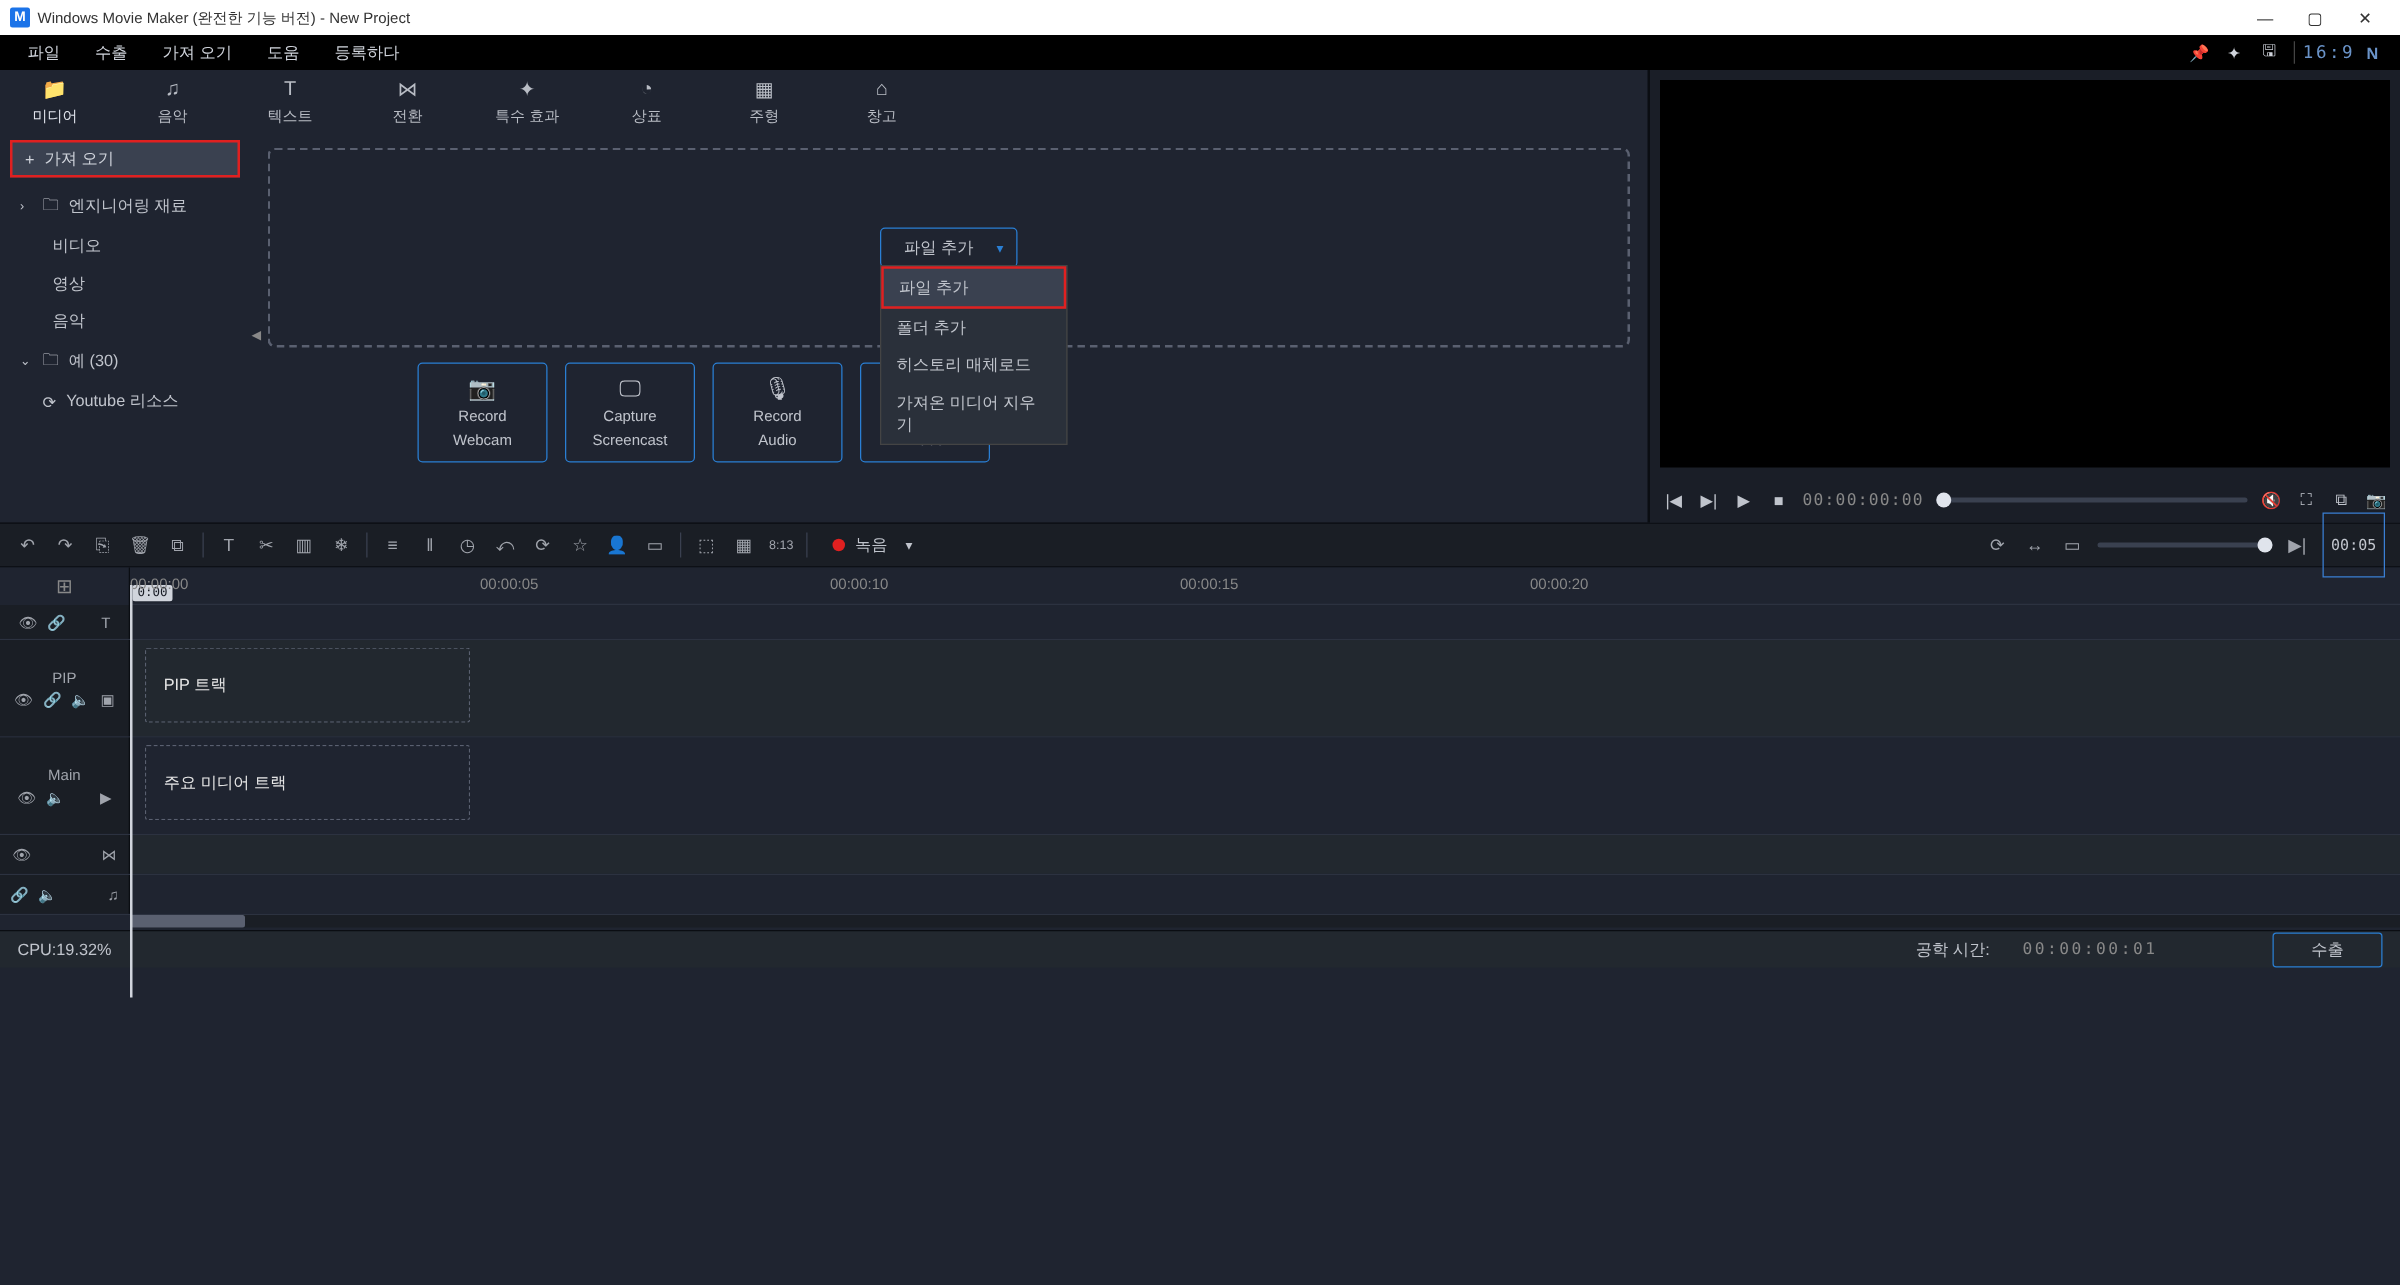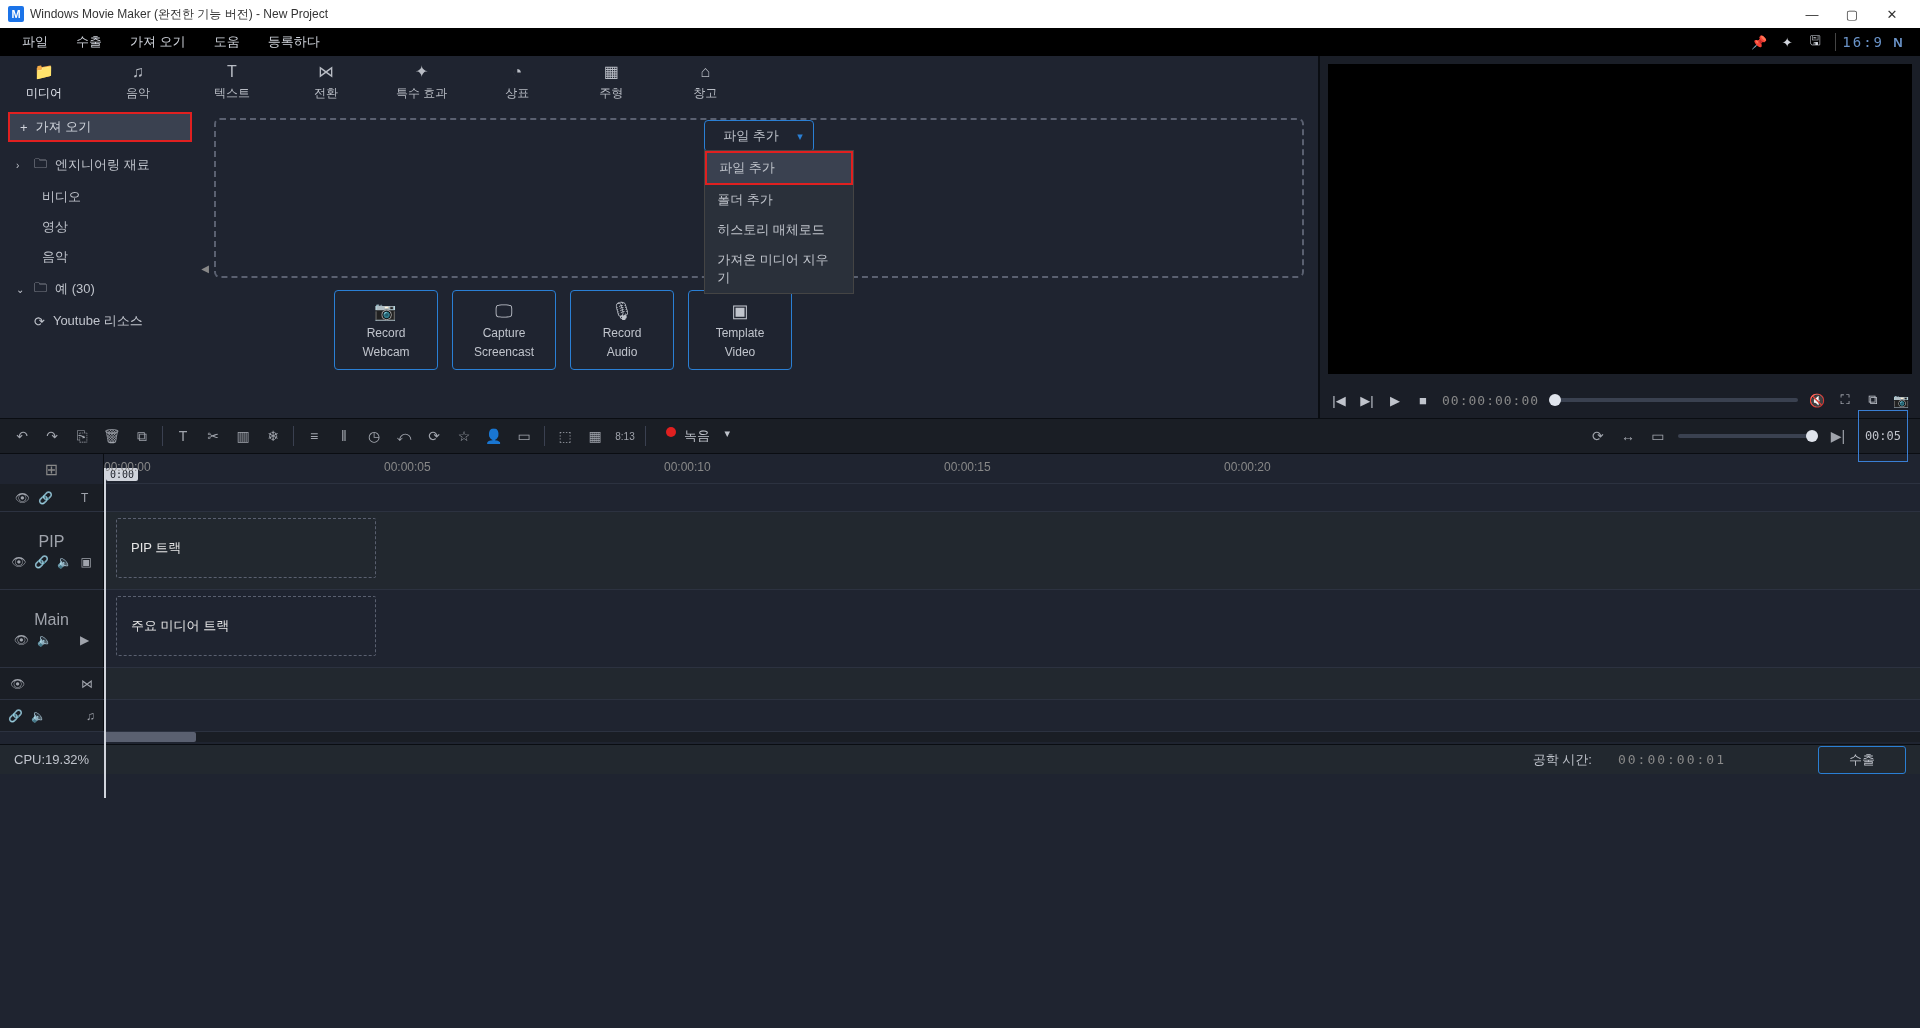--- a/index.html
+++ b/index.html
@@ -33,21 +33,21 @@
 
 .media-section { flex: 1; display: flex; }
 .sidebar { width: 200px; padding: 4px 8px 8px 8px; position: relative; }
 .import-btn { border: 2px solid #e02020; background: #3a4150; color: #d0d4dc; height: 30px; display: flex; align-items: center; padding: 0 10px; gap: 8px; cursor: pointer; font-size: 13px; margin-bottom: 6px; }
 .tree-item { display: flex; align-items: center; padding: 6px 8px; gap: 8px; cursor: pointer; font-size: 13px; color: #c0c4cc; }
 .tree-item .chev { width: 10px; font-size: 10px; }
 .tree-item.indent { padding-left: 34px; }
 .collapse-handle { position: absolute; right: -10px; top: 150px; width: 10px; height: 20px; display: flex; align-items: center; justify-content: center; color: #888; cursor: pointer; font-size: 10px; }
 
 .media-main { flex: 1; padding: 10px 14px; position: relative; }
-.dropzone { border: 2px dashed #5a6070; border-radius: 6px; height: 160px; display: flex; align-items: flex-start; justify-content: center; position: relative; }
+.dropzone { border: 2px dashed #5a6070; border-radius: 6px; height: 160px; display: flex; align-items: center; justify-content: center; position: relative; }
 .add-file-wrap { position: relative; }
 .add-file-btn { border: 1px solid #2a7fd4; border-radius: 4px; padding: 6px 34px 6px 18px; background: #1f2430; color: #c0c4cc; display: flex; align-items: center; gap: 6px; cursor: pointer; position: relative; font-size: 13px; }
 .add-file-btn::after { content: "▾"; position: absolute; right: 10px; color: #2a7fd4; font-size: 11px; }
 .dropdown { position: absolute; top: 30px; left: 0; width: 150px; background: #2a303a; border: 1px solid #444; z-index: 10; }
 .dropdown .dd-item { padding: 6px 12px; cursor: pointer; font-size: 13px; color: #c0c4cc; }
 .dropdown .dd-item.hl { border: 2px solid #e02020; background: #3a4150; }
 
 .record-row { display: flex; gap: 14px; margin-top: 12px; padding-left: 120px; }
 .record-card { border: 1px solid #2a7fd4; border-radius: 4px; width: 104px; height: 80px; display: flex; flex-direction: column; align-items: center; justify-content: center; gap: 4px; cursor: pointer; color: #c0c4cc; font-size: 12px; text-align: center; line-height: 1.2; }
 .record-card .ricon2 { font-size: 18px; }
@@ -57,21 +57,21 @@
 .preview-ctrl { height: 36px; display: flex; align-items: center; padding: 0 10px; gap: 10px; }
 .pbtn { cursor: pointer; color: #c0c4cc; display: flex; align-items: center; justify-content: center; width: 18px; }
 .timecode { font-family: monospace; color: #888; letter-spacing: 1px; font-size: 13px; }
 .prog-track { flex: 1; height: 4px; background: #3a4150; border-radius: 2px; position: relative; }
 .prog-thumb { position: absolute; left: 0; top: -4px; width: 12px; height: 12px; border-radius: 50%; background: #e0e4ec; }
 
 
 .toolbar { height: 36px; background: #1a1e25; border-top: 1px solid #0a0d12; border-bottom: 1px solid #0a0d12; display: flex; align-items: center; padding: 0 12px; gap: 10px; }
 .tbtn { width: 20px; height: 20px; display: flex; align-items: center; justify-content: center; color: #a0a4ac; cursor: pointer; font-size: 14px; }
 .tsep { width: 1px; height: 20px; background: #3a4050; }
-.rec-pill { display: flex; align-items: flex-start; gap: 8px; padding: 4px 28px 4px 10px; cursor: pointer; position: relative; }
+.rec-pill { display: flex; align-items: center; gap: 8px; padding: 4px 28px 4px 10px; cursor: pointer; position: relative; }
 .rec-dot { width: 10px; height: 10px; border-radius: 50%; background: #e02020; }
 .rec-pill::after { content: "▾"; position: absolute; right: 8px; font-size: 11px; }
 .tb-spacer { flex: 1; }
 .zoom-track { width: 140px; height: 4px; background: #3a4150; border-radius: 2px; position: relative; }
 .zoom-thumb { position: absolute; right: 0; top: -4px; width: 12px; height: 12px; border-radius: 50%; background: #e0e4ec; }
 .dur-box { border: 1px solid #3a7fd4; padding: 18px 6px; font-family: monospace; font-size: 12px; }
 
 
 .timeline-wrap { flex: 1; display: flex; flex-direction: column; background: #1f2430; }
 .ruler { height: 30px; display: flex; position: relative; }
@@ -79,21 +79,21 @@
 .adjust-icon { color: #888; font-size: 16px; }
 .ruler-body { flex: 1; position: relative; color: #888; font-size: 12px; border-bottom: 1px solid #2c3240; }
 .ruler-mark { position: absolute; top: 6px; }
 .playhead-marker { position: absolute; top: 14px; left: 2px; background: #d0d4dc; color: #1a1e27; font-size: 10px; padding: 1px 4px; border-radius: 2px; font-family: monospace; }
 .playhead-line { position: absolute; top: 14px; left: 0px; width: 2px; background: #d0d4dc; height: 330px; z-index: 5; }
 
 .track { display: flex; border-bottom: 1px solid #2c3240; }
 .track-head { width: 104px; border-right: 1px solid #0a0d12; display: flex; flex-direction: column; align-items: center; justify-content: center; gap: 4px; padding: 6px 0; background: #1a1e25;}
 .track-head-row { display: flex; gap: 8px; align-items: center; }
 .th-icon { font-size: 12px; color: #a0a4ac; cursor: pointer; }
-.th-label { font-size: 16px; color: #a0a4ac; }
+.th-label { font-size: 12px; color: #a0a4ac; }
 .track-body { flex: 1; position: relative; background: #22282f; }
 .track.alt .track-body { background: #1f2430; }
 
 .track-text { height: 28px; }
 .track-pip { height: 78px; }
 .track-main { height: 78px; }
 .track-trans { height: 32px; }
 .track-audio { height: 32px; }
 
 .drop-slot { position: absolute; top: 6px; left: 12px; border: 1px dashed #5a6070; border-radius: 2px; padding: 0 14px; display: flex; align-items: center; color: #e5e5e5; font-size: 13px; }

